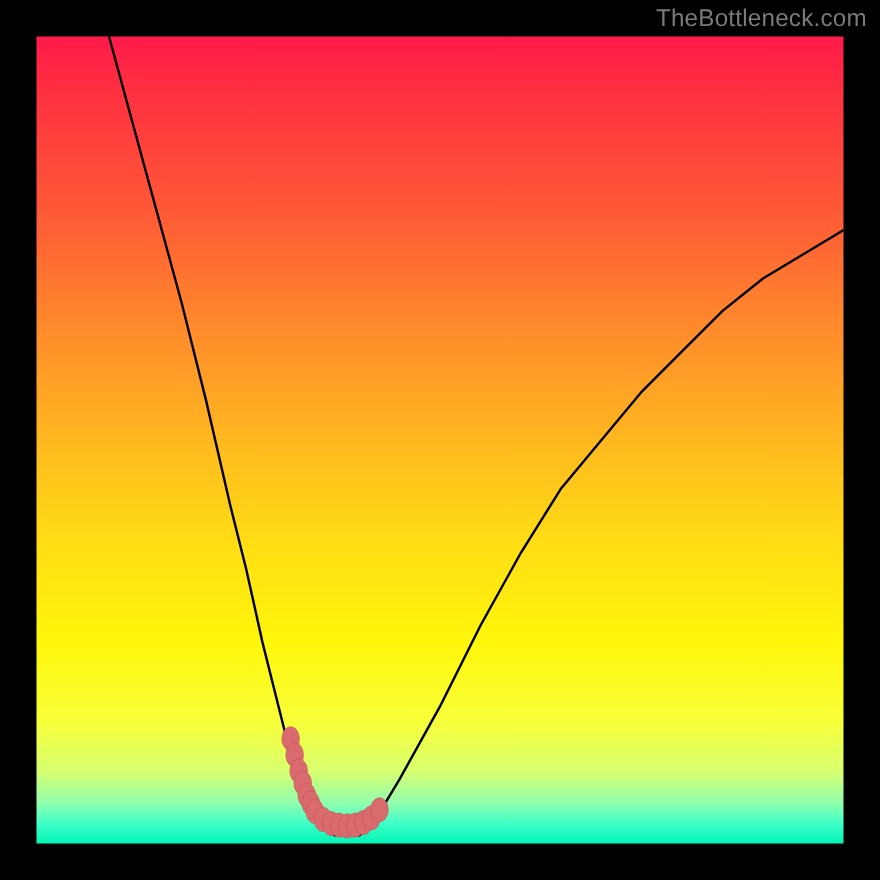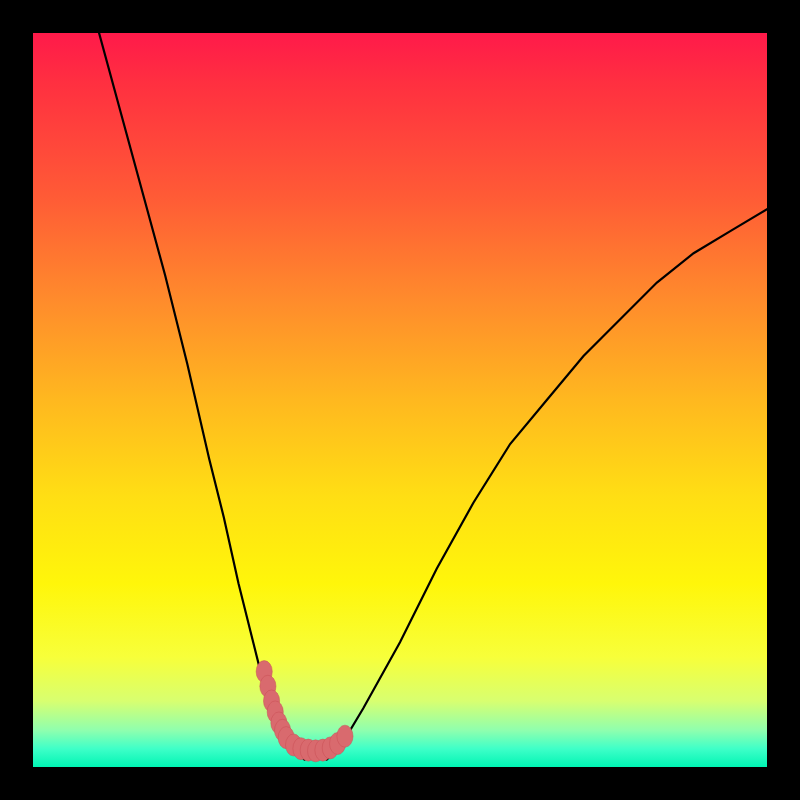--- a/index.html
+++ b/index.html
@@ -72,20 +72,21 @@
     fill: #d96a6e;
     stroke: #c84f55;
     stroke-width: 0.5;
   }
 </style>
 </head>
 <body>
 
 <div class="frame">
 
+  <div class="watermark">TheBottleneck.com</div>
 
   <div class="plot-area">
     <div class="gradient-bg"></div>
     <svg class="curves" viewBox="0 0 100 100" preserveAspectRatio="none">
       <path id="path-left" class="curve-line" d="M 9 0 L 12 11 L 15 22 L 18 33 L 21 45 L 24 58 L 26 66 L 28 75 L 30 83 L 31 87 L 32 90 L 33 93 L 34 95 L 35 96.5 L 36 98 L 37 99" vector-effect="non-scaling-stroke"></path>
       <path id="path-right" class="curve-line" d="M 40 99 L 42 97 L 45 92 L 50 83 L 55 73 L 60 64 L 65 56 L 70 50 L 75 44 L 80 39 L 85 34 L 90 30 L 95 27 L 100 24" vector-effect="non-scaling-stroke"></path>
       <g id="markers">
           <ellipse cx="31.5" cy="87" rx="1.1" ry="1.5" class="marker" vector-effect="non-scaling-stroke"></ellipse>
           <ellipse cx="32" cy="89" rx="1.1" ry="1.5" class="marker" vector-effect="non-scaling-stroke"></ellipse>
           <ellipse cx="32.5" cy="91" rx="1.1" ry="1.5" class="marker" vector-effect="non-scaling-stroke"></ellipse>

